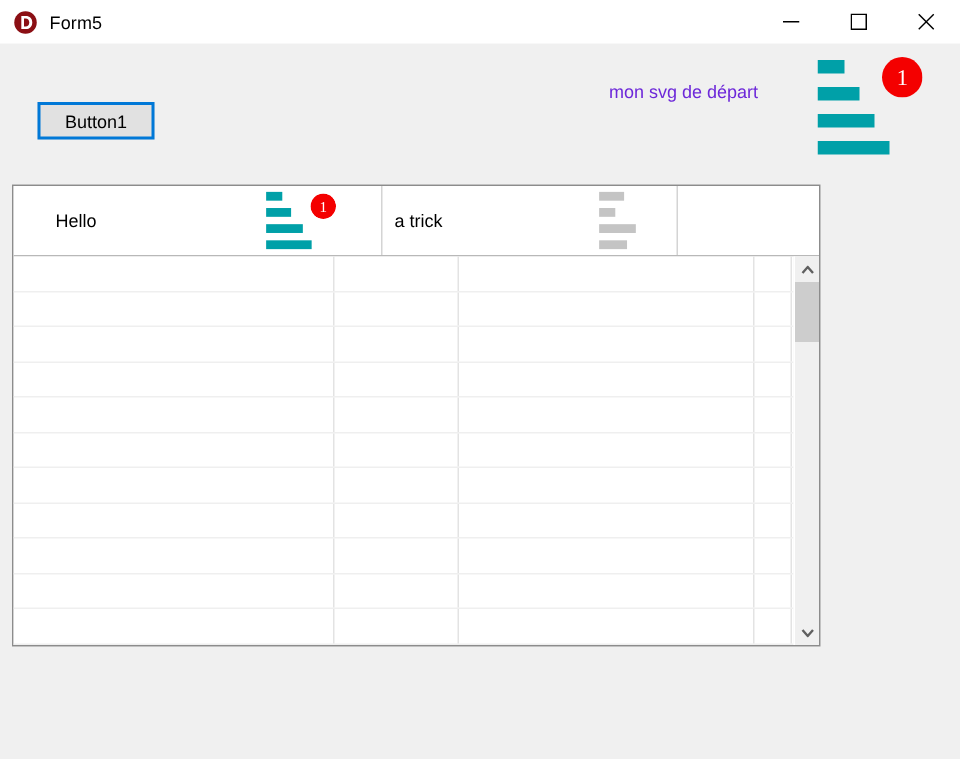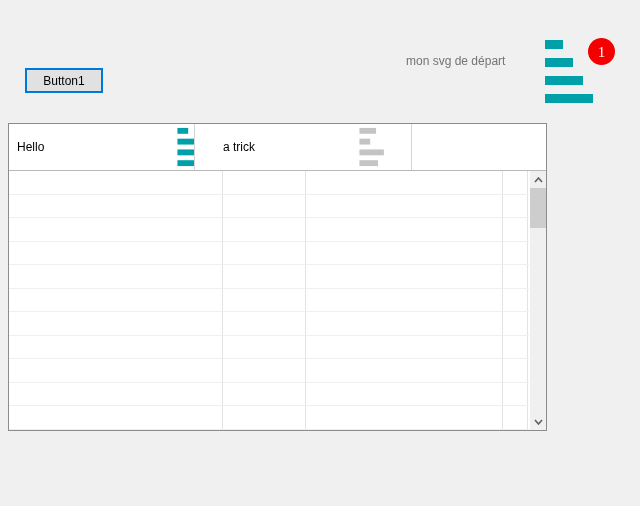--- a/index.html
+++ b/index.html
@@ -81,21 +81,21 @@
     display: flex;
     align-items: center;
     justify-content: center;
   }
 
   
   .svg-label {
     position: absolute;
     left: 406px; top: 54px;
     font-size: 12px;
-    color: #737373;
+    color: #6d28d9;
     white-space: nowrap;
   }
 
   
   .top-svg {
     position: absolute;
     left: 545px; top: 38px;
     width: 52px; height: 70px;
   }
   .badge-top {
@@ -124,23 +124,23 @@
   }
   .col {
     position: relative;
     height: 100%;
     box-sizing: border-box;
     border-right: 1px solid #d4d4d4;
     display: flex;
     align-items: center;
     overflow: hidden;
   }
-  .col-hello  { width: 186px; }
+  .col-hello  { width: 246px; padding-left: 20px; }
   .col-world  { width: 83px; }
-  .col-trick  { width: 197px; margin-left: 20px; }
+  .col-trick  { width: 197px; }
   .col-blank  { width: 42px; border-right: none; }
 
   .col-label {
     font-size: 12px;
     color: #000000;
     padding-left: 8px;
     white-space: nowrap;
     z-index: 2;
   }
   .col-svg {
@@ -215,20 +215,47 @@
     width: 17px;
     bottom: 17px;
     background: #f0f0f0;
   }
 </style>
 </head>
 <body>
 
 <div class="window">
 
+  <div class="titlebar">
+    <svg class="app-icon" viewBox="0 0 16 16">
+      <circle cx="8" cy="8" r="7.5" fill="#8b0f14"></circle>
+      <path d="M5.2 3.6h3.0c2.6 0 4.3 1.7 4.3 4.4 0 2.7-1.7 4.4-4.3 4.4h-3.0z" fill="#ffffff"></path>
+      <path d="M7.0 5.3h1.0c1.5 0 2.5 1.0 2.5 2.7 0 1.7-1.0 2.7-2.5 2.7h-1.0z" fill="#8b0f14"></path>
+    </svg>
+    <div class="title-text">Form5</div>
+
+    <div class="win-buttons">
+      <button class="win-btn">
+        <svg width="11" height="11" viewBox="0 0 11 11">
+          <line x1="0" y1="5.5" x2="11" y2="5.5" stroke="#000" stroke-width="1"></line>
+        </svg>
+      </button>
+      <button class="win-btn">
+        <svg width="11" height="11" viewBox="0 0 11 11">
+          <rect x="0.5" y="0.5" width="10" height="10" fill="none" stroke="#000" stroke-width="1"></rect>
+        </svg>
+      </button>
+      <button class="win-btn">
+        <svg width="11" height="11" viewBox="0 0 11 11">
+          <line x1="0.5" y1="0.5" x2="10.5" y2="10.5" stroke="#000" stroke-width="1"></line>
+          <line x1="10.5" y1="0.5" x2="0.5" y2="10.5" stroke="#000" stroke-width="1"></line>
+        </svg>
+      </button>
+    </div>
+  </div>
 
   <button class="button1">Button1</button>
 
   <div class="svg-label">mon svg de départ</div>
 
   <svg class="top-svg" viewBox="0 0 52 70">
     <g id="top-bars">
         <rect x="0" y="2" width="18" height="9" fill="#00a0a8"></rect>
         <rect x="0" y="20" width="28" height="9" fill="#00a0a8"></rect>
         <rect x="0" y="38" width="38" height="9" fill="#00a0a8"></rect>

